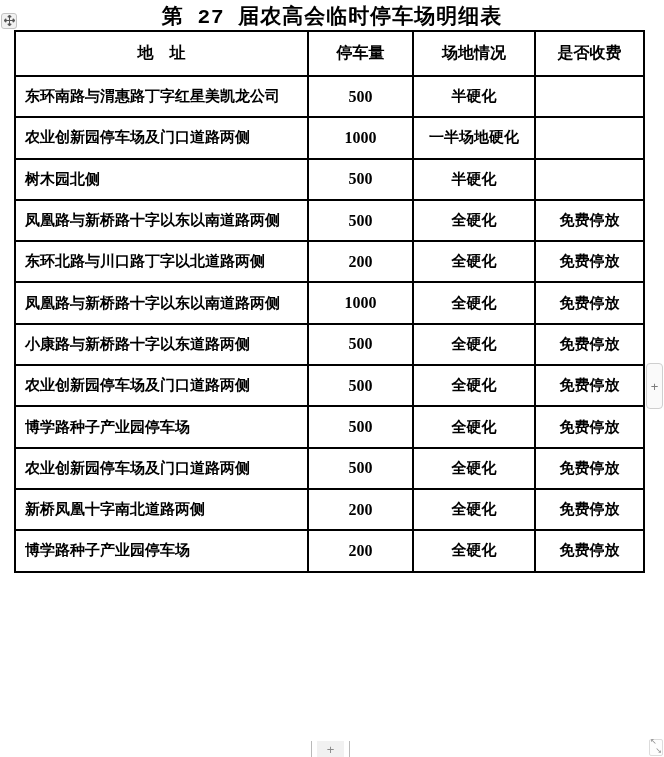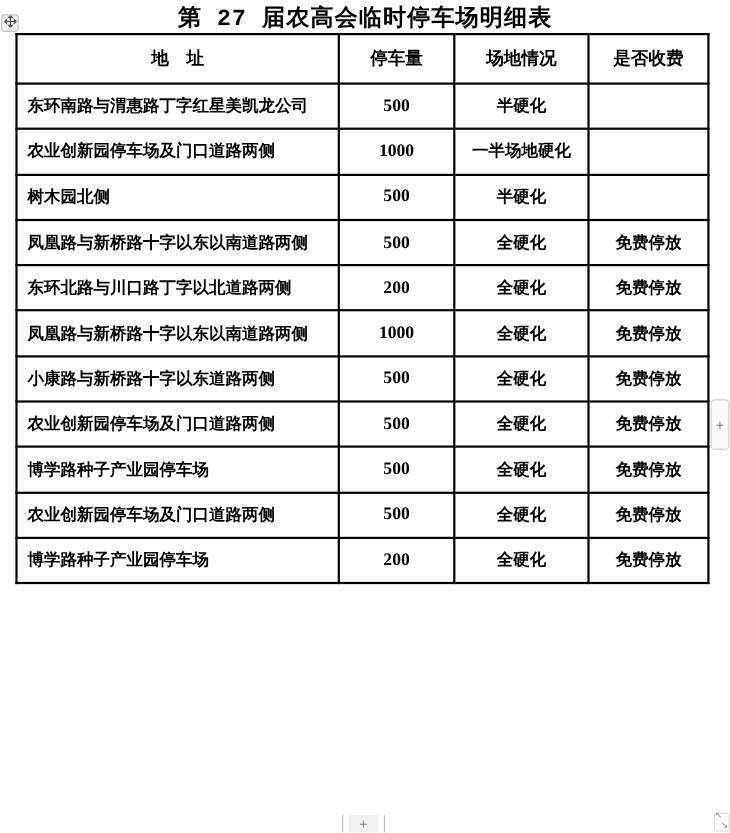--- a/index.html
+++ b/index.html
@@ -235,20 +235,26 @@
           <td>全硬化</td>
           <td>免费停放</td>
         </tr>
         <tr>
           <td class="addr">农业创新园停车场及门口道路两侧</td>
           <td class="num">500</td>
           <td>全硬化</td>
           <td>免费停放</td>
         </tr>
         <tr>
+          <td class="addr">新桥凤凰十字南北道路两侧</td>
+          <td class="num">200</td>
+          <td>全硬化</td>
+          <td>免费停放</td>
+        </tr>
+        <tr>
           <td class="addr">博学路种子产业园停车场</td>
           <td class="num">200</td>
           <td>全硬化</td>
           <td>免费停放</td>
         </tr>
       </tbody>
   </table>
 
   <div class="add-col-btn">
     <span>+</span>

